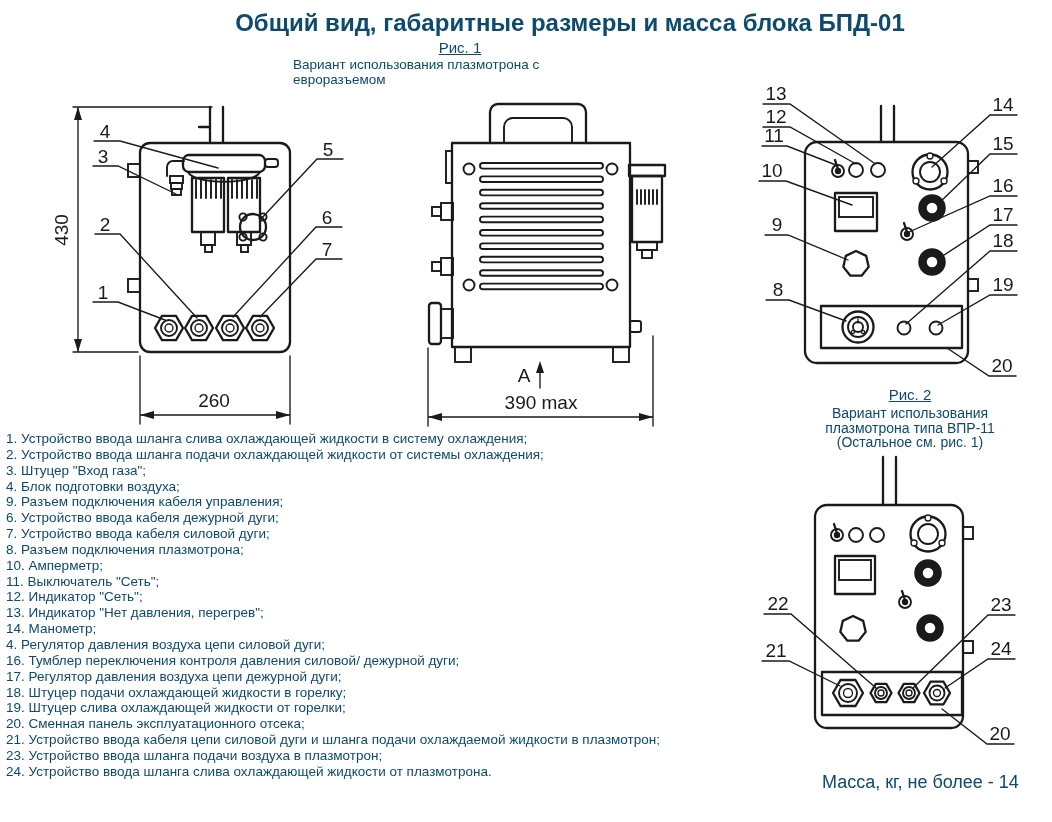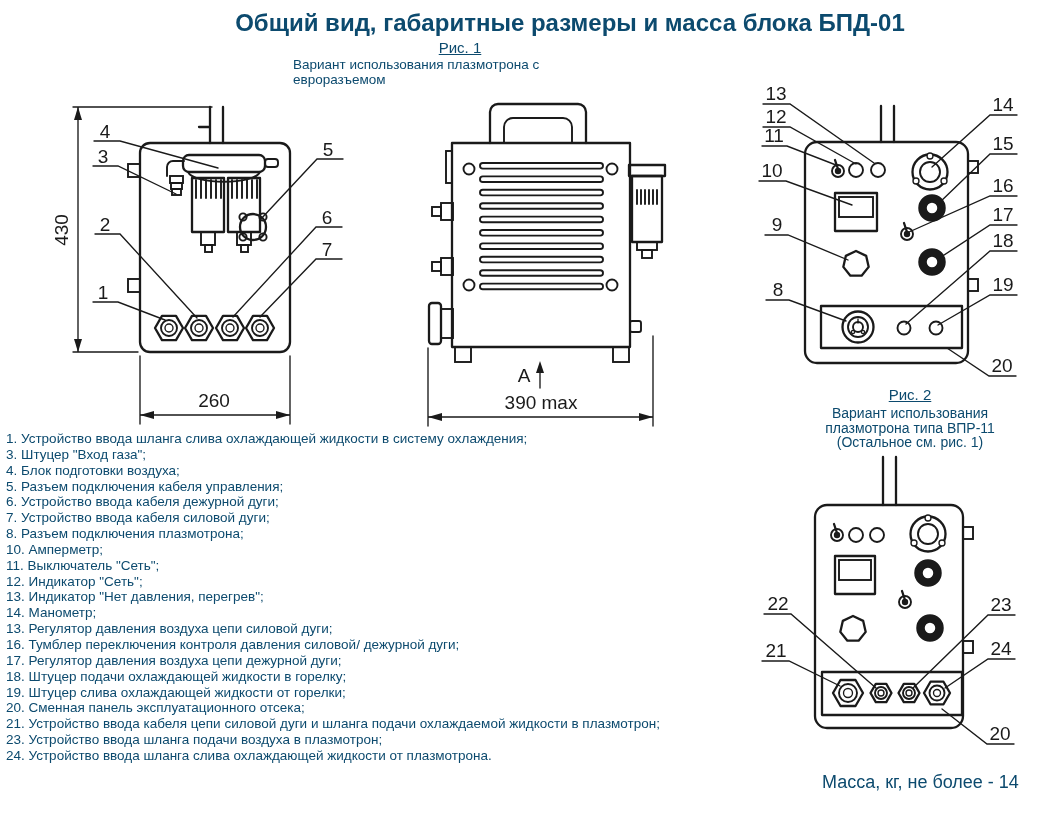--- a/index.html
+++ b/index.html
@@ -331,32 +331,33 @@
       <text class="txt" x="1001" y="611" text-anchor="middle">23</text>
       <path class="s1" d="M1015 659 H988 L945 688"></path>
       <text class="txt" x="1001" y="655" text-anchor="middle">24</text>
       <path class="s1" d="M1014 744 H987 L942 709"></path>
       <text class="txt" x="1000" y="740" text-anchor="middle">20</text>
     </g>
   </svg>
 
   <div class="abs legend">
     <div>1. Устройство ввода шланга слива охлаждающей жидкости в систему охлаждения;</div>
+    <div>2. Устройство ввода шланга подачи охлаждающей жидкости от системы охлаждения;</div>
     <div>3. Штуцер "Вход газа";</div>
     <div>4. Блок подготовки воздуха;</div>
-    <div>5. Разъем подключения кабеля управления;</div>
+    <div>9. Разъем подключения кабеля управления;</div>
     <div>6. Устройство ввода кабеля дежурной дуги;</div>
     <div>7. Устройство ввода кабеля силовой дуги;</div>
     <div>8. Разъем подключения плазмотрона;</div>
     <div>10. Амперметр;</div>
     <div>11. Выключатель "Сеть";</div>
     <div>12. Индикатор "Сеть";</div>
     <div>13. Индикатор "Нет давления, перегрев";</div>
     <div>14. Манометр;</div>
-    <div>13. Регулятор давления воздуха цепи силовой дуги;</div>
+    <div>4. Регулятор давления воздуха цепи силовой дуги;</div>
     <div>16. Тумблер переключения контроля давления силовой/ дежурной дуги;</div>
     <div>17. Регулятор давления воздуха цепи дежурной дуги;</div>
     <div>18. Штуцер подачи охлаждающей жидкости в горелку;</div>
     <div>19. Штуцер слива охлаждающей жидкости от горелки;</div>
     <div>20. Сменная панель эксплуатационного отсека;</div>
     <div>21. Устройство ввода кабеля цепи силовой дуги и шланга подачи охлаждаемой жидкости в плазмотрон;</div>
     <div>23. Устройство ввода шланга подачи воздуха в плазмотрон;</div>
     <div>24. Устройство ввода шланга слива охлаждающей жидкости от плазмотрона.</div>
   </div>
 

